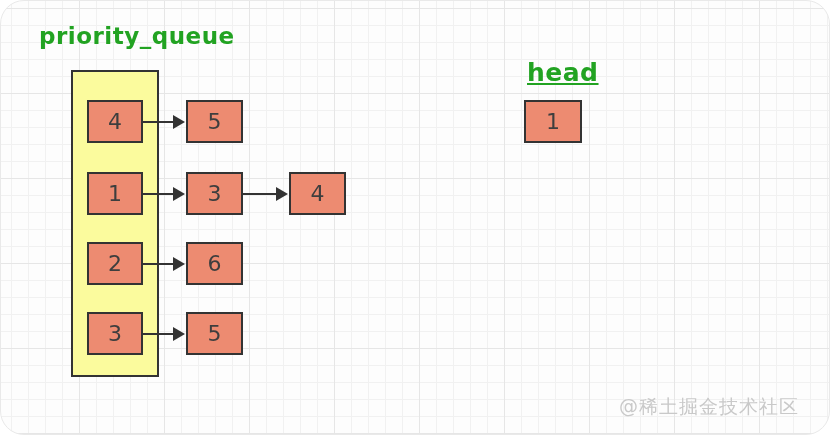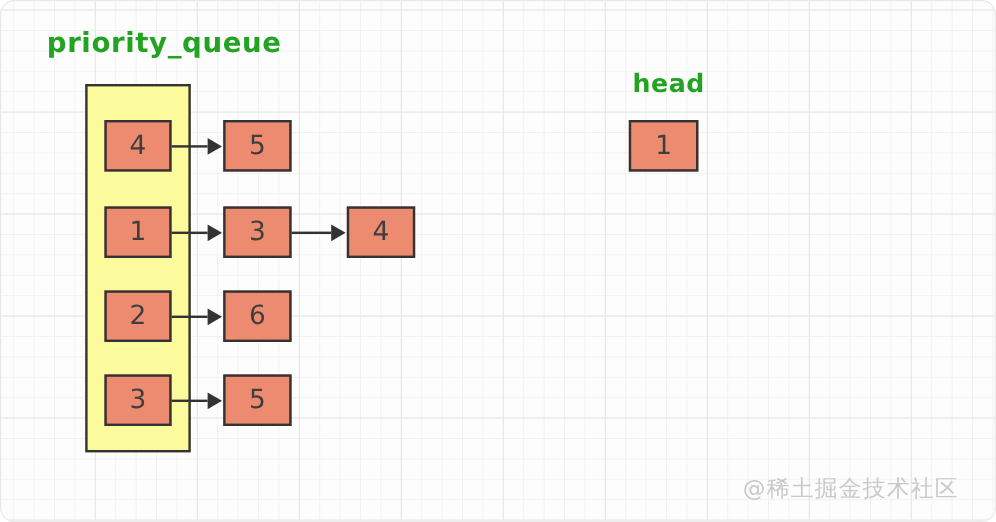--- a/index.html
+++ b/index.html
@@ -1,21 +1,21 @@
 <!DOCTYPE html>
 <html style="--node-fill: #ed8b71; --container-fill: #fbfb9d; --label: #22a322; --border: #333333;"><head>
 <meta charset="utf-8">
 <style>
   html,body{margin:0;padding:0;background:#ffffff;}
   .canvas{
     position:relative;
     width:830px;height:435px;
     box-sizing:border-box;
     border:1px solid #e9e9e9;
-    border-radius:12px;
+    border-radius:24px;
     overflow:hidden;
     background-color:#fdfdfd;
     background-image:
       linear-gradient(#e6e6e6 1px, transparent 1px),
       linear-gradient(90deg, #e6e6e6 1px, transparent 1px),
       linear-gradient(#f1f1f1 1px, transparent 1px),
       linear-gradient(90deg, #f1f1f1 1px, transparent 1px);
     background-size:85px 85px, 85px 85px, 17px 17px, 17px 17px;
     background-position:-7px 7px,-7px 7px,-7px 7px,-7px 7px;
     font-family:"DejaVu Sans","Liberation Sans",sans-serif;
@@ -97,18 +97,18 @@
     </div>
   <div class="node" style="left:185px;top:241px;width:57px;">6</div>
 
   <div class="node" style="left:86px;top:311px;width:56px;">3</div>
   <div class="arrow" style="left:142px;top:326px;width:42px;">
       <span class="stem"></span>
       <span class="tip"></span>
     </div>
   <div class="node" style="left:185px;top:311px;width:57px;">5</div>
 
-  <div class="label" style="left:526px;top:57px;font-size:21px;">head</div>
+  <div class="label" style="left:526px;top:57px;font-size:25px;text-decoration:underline;">head</div>
   <div class="node" style="left:523px;top:99px;width:58px;">1</div>
 
   <div class="watermark">@稀土掘金技术社区</div>
 
 </div>
 
 </body></html>

